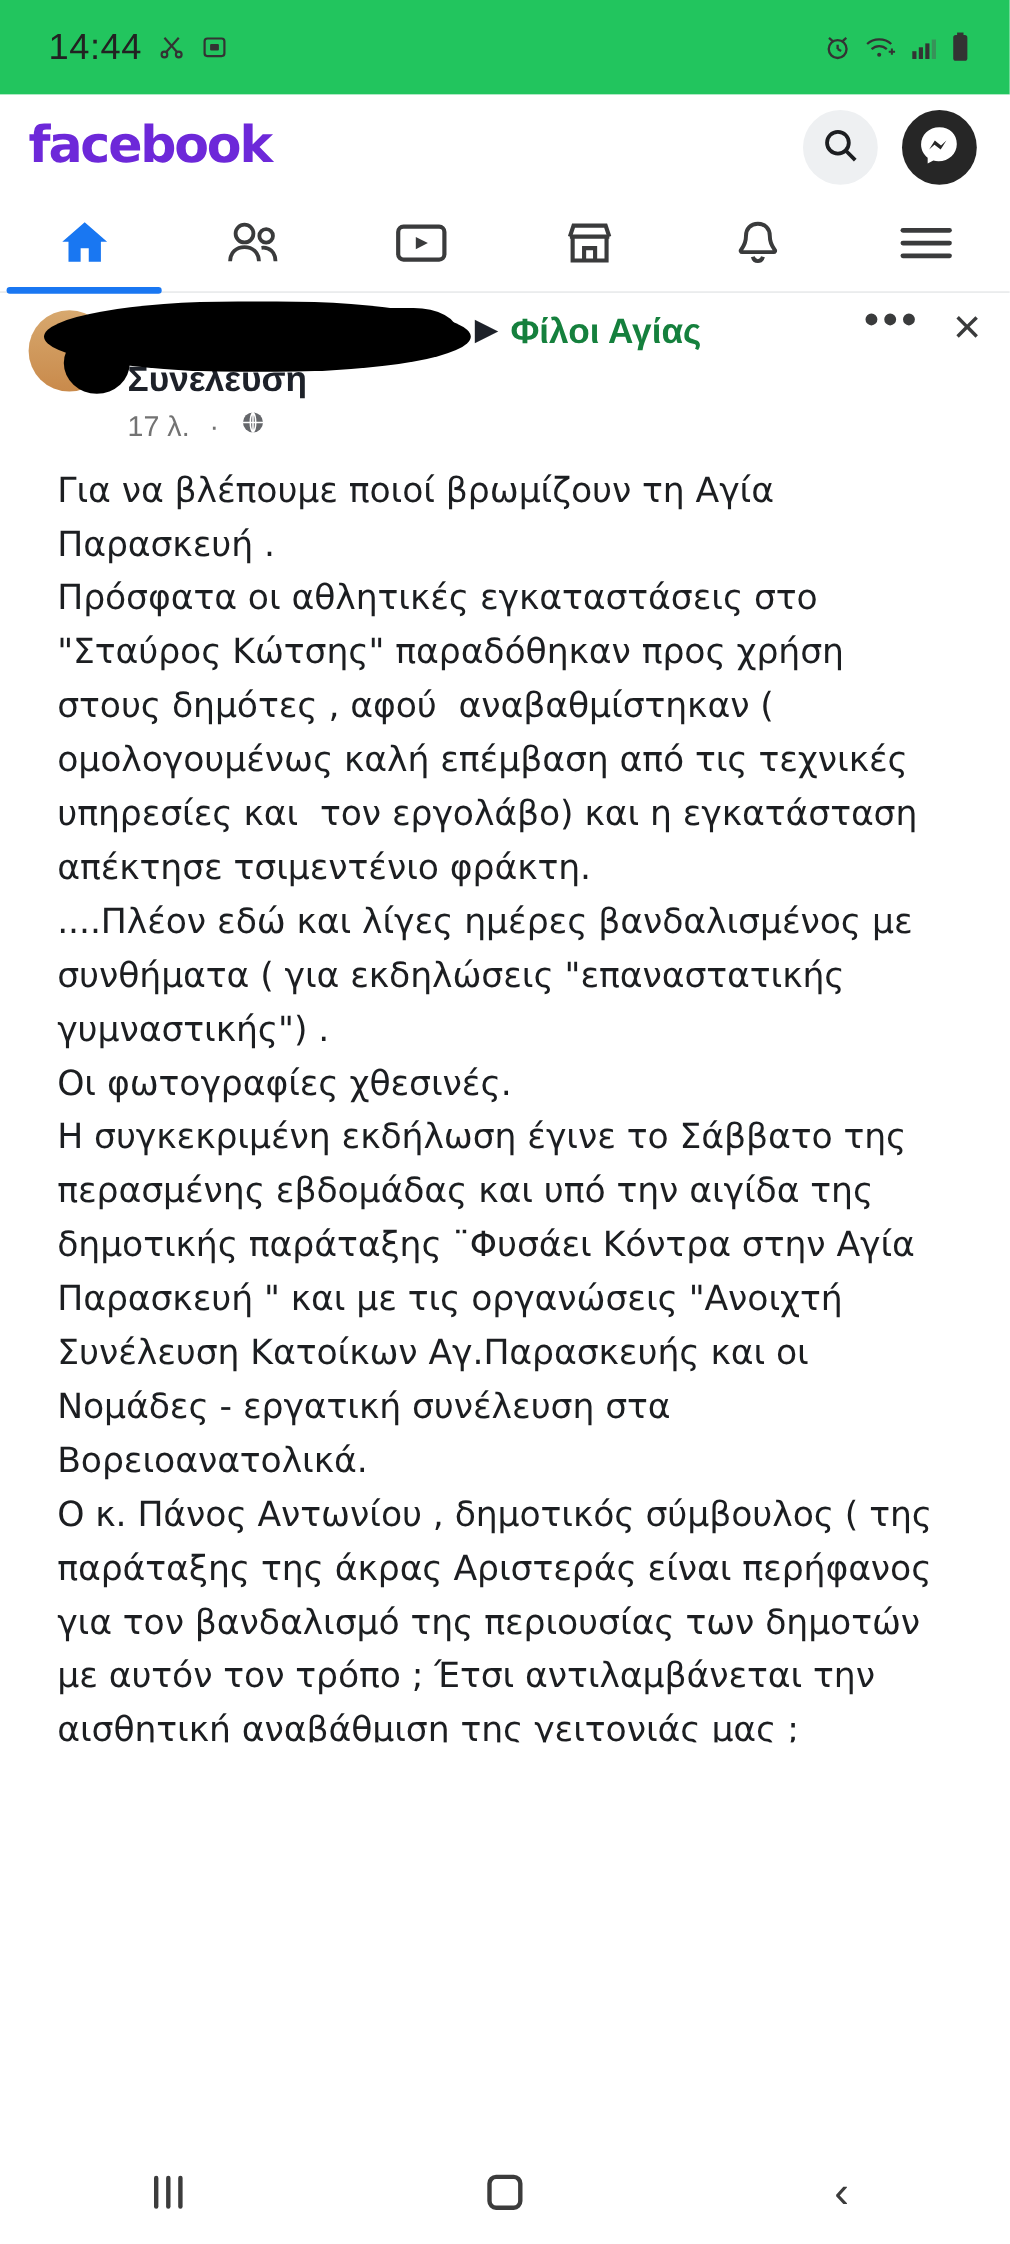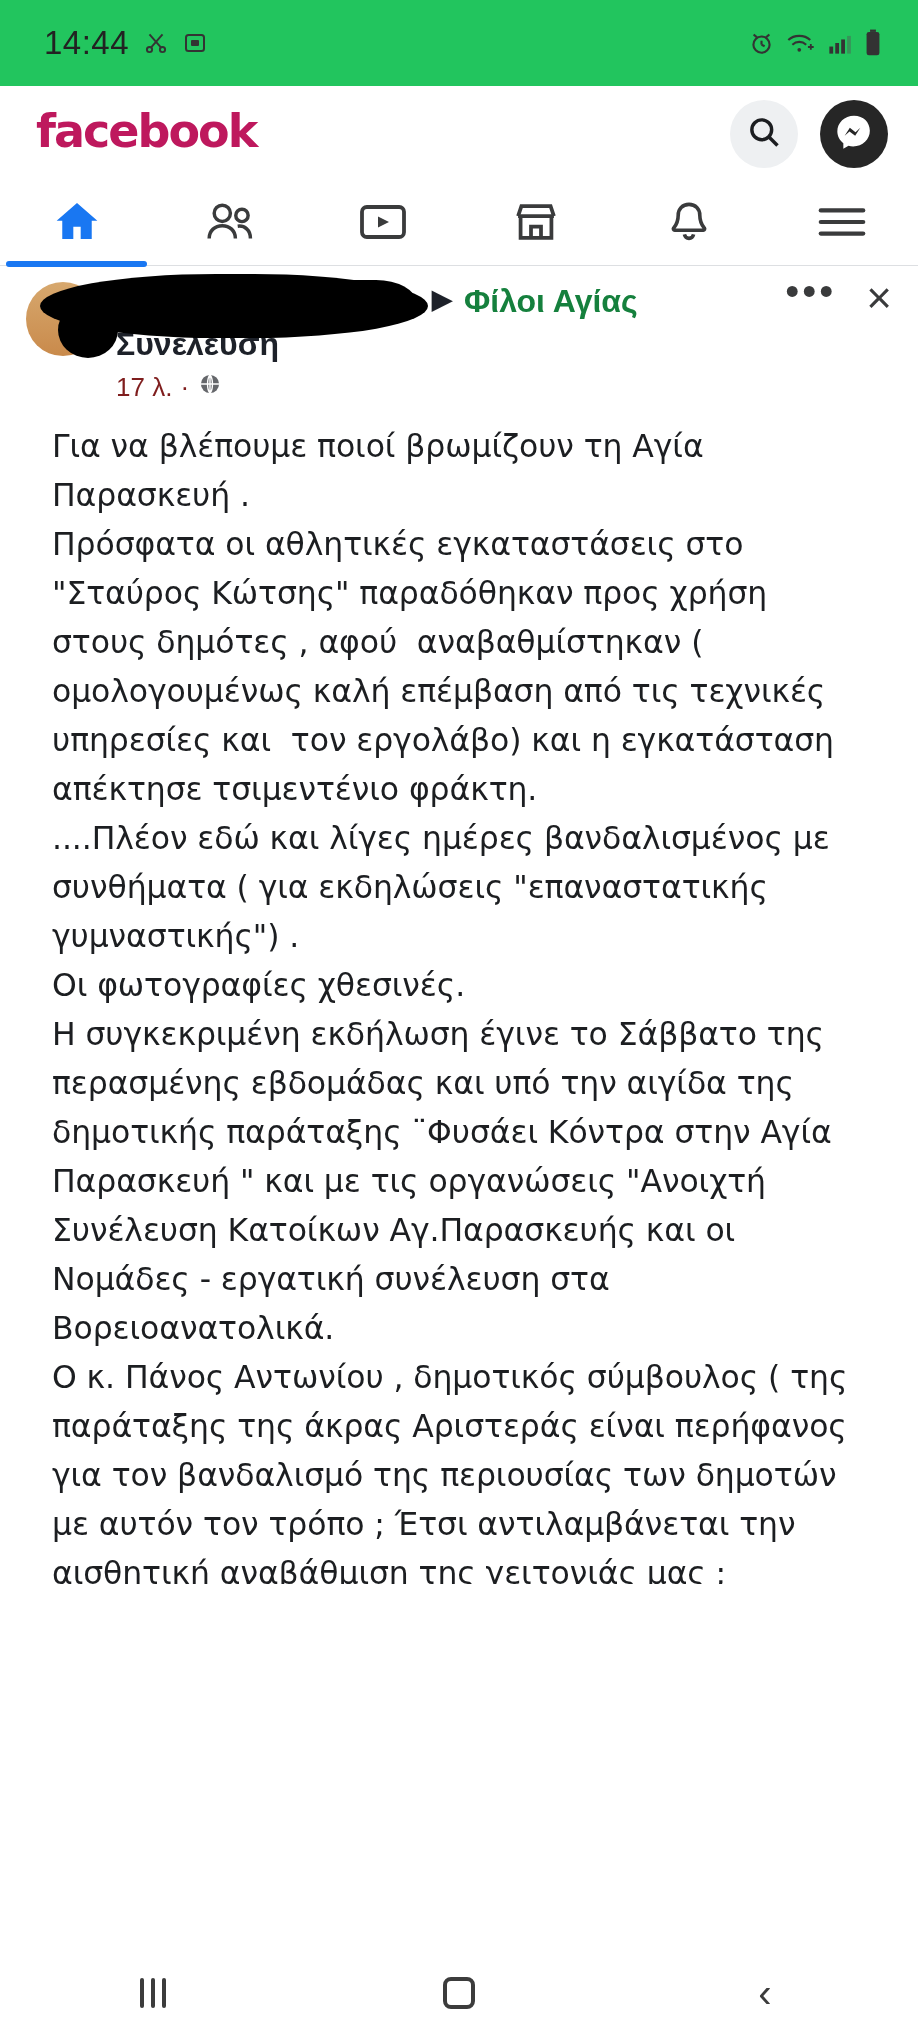--- a/index.html
+++ b/index.html
@@ -45,26 +45,25 @@
     height: 96px;
     display: flex;
     align-items: center;
     justify-content: space-between;
     padding: 0 30px 0 26px;
     background: #ffffff;
   }
   .fb-logo {
     font-size: 46px;
     font-weight: bold;
-    color: #be185d;
+    color: #6d28d9;
     letter-spacing: -2.0px;
     font-family: "DejaVu Sans", sans-serif;
     line-height: 1;
     padding-bottom: 6px;
-    margin-left: 10px;
   }
   .fb-header-actions {
     display: flex;
     align-items: center;
     gap: 22px;
   }
   .circle-btn {
     width: 68px;
     height: 68px;
     border-radius: 50%;
@@ -160,24 +159,24 @@
     color: #15803d;
   }
   .group-name2 {
     font-size: 32px;
     font-weight: bold;
     color: #1d2129;
     margin-top: 2px;
   }
   .timestamp {
     font-size: 26px;
-    color: #7f1d1d;
-    display: flex;
-    align-items: center;
-    gap: 8px;
+    color: #737373;
+    display: flex;
+    align-items: center;
+    gap: 18px;
     margin-top: 8px;
   }
   .post-head-right {
     position: absolute;
     right: 0;
     top: 10px;
     display: flex;
     align-items: center;
     gap: 30px;
   }

